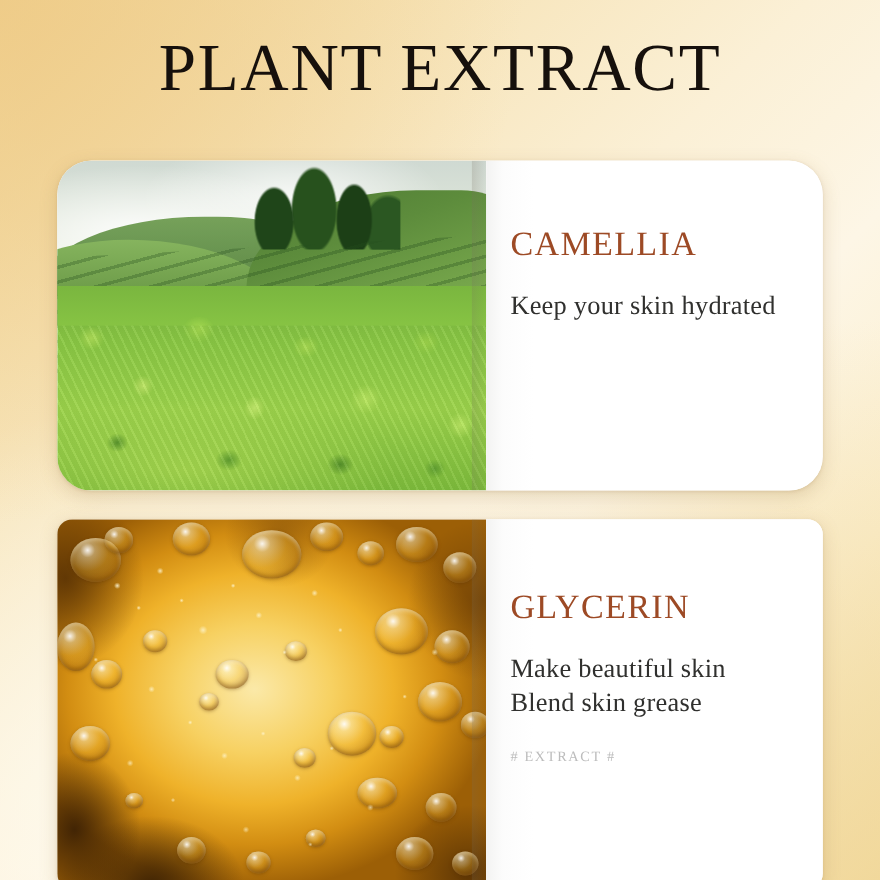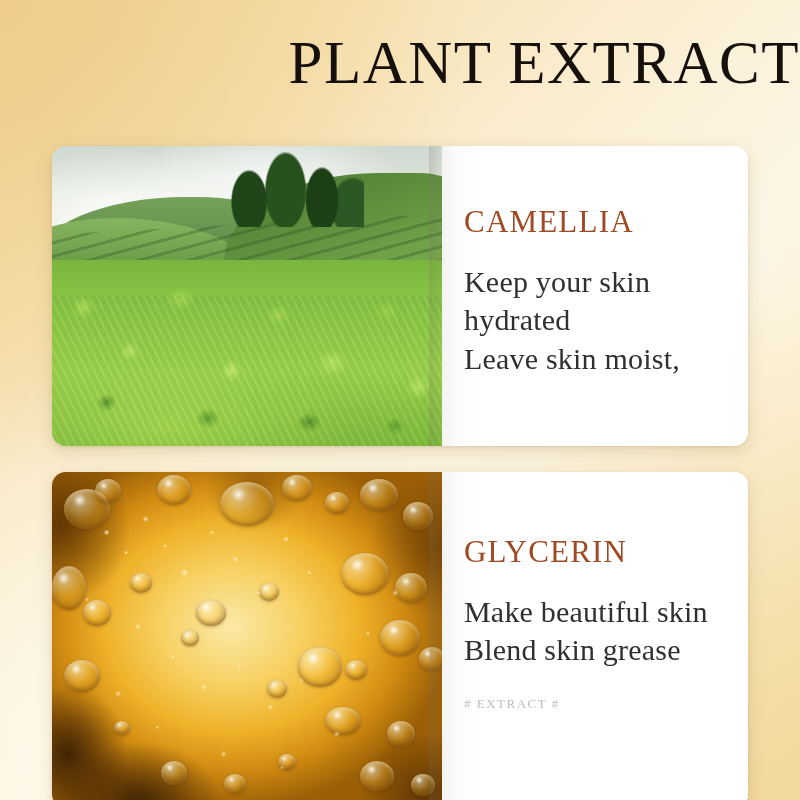--- a/index.html
+++ b/index.html
@@ -29,21 +29,21 @@
     background:
       radial-gradient(circle at 0% 0%, rgba(238,201,132,.75) 0%, rgba(238,201,132,0) 42%),
       radial-gradient(circle at 100% 100%, rgba(240,213,150,.7) 0%, rgba(240,213,150,0) 45%),
       radial-gradient(circle at 18% 92%, rgba(255,252,242,.85) 0%, rgba(255,252,242,0) 38%);
     pointer-events:none;
   }
 
   
   .title-wrap{
     position:absolute; left:0; top:32px; width:800px;
-    text-align:right;
+    text-align:center;
   }
   .title{
     display:inline-block;
     font-family:"Liberation Serif", serif;
     font-size:61px;
     line-height:1;
     color:#16100c;
     letter-spacing:1.5px;
     font-weight:400;
   }
@@ -52,21 +52,21 @@
   .card{
     position:absolute;
     left:52px;
     width:696px;
     display:flex;
     border-radius:14px;
     background:#ffffff;
     overflow:hidden;
     box-shadow:0 5px 16px rgba(150,115,60,.22), 0 1px 3px rgba(150,115,60,.16);
   }
-  #card-camellia{ top:146px; height:300px; }
+  #card-camellia{ top:146px; height:300px;border-radius:31px; }
   #card-glycerin{ top:472px; height:336px; }
 
   .card-media{
     position:relative;
     width:390px;
     flex:0 0 390px;
     overflow:hidden;
   }
   .card-media::after{
     
@@ -87,21 +87,21 @@
   .ingredient-name{
     font-family:"Liberation Serif", serif;
     font-size:31px;
     letter-spacing:1.2px;
     color:#9d4a25;
     line-height:1;
     margin-bottom:26px;
   }
   .benefit-line{
     font-family:"Liberation Serif", serif;
-    font-size:30px;
+    font-size:24px;
     color:#30302e;
     line-height:1.28;
     letter-spacing:.2px;
   }
   .tag{
     margin-top:26px;
     font-family:"Liberation Serif", serif;
     font-size:13px;
     letter-spacing:1.5px;
     color:#bcbcbc;
@@ -263,21 +263,20 @@
         <div class="tea-rows"></div>
         <div class="tea-field"></div>
         <div class="tea-leaves"></div>
         <div class="tea-leaves2"></div>
       </div>
     </div>
 
     <div class="card-body">
       <div class="ingredient-name">CAMELLIA</div>
       <div class="benefit-line">Keep your skin hydrated</div>
-      <div class="benefit-line">Leave skin moist,</div>
     </div>
   </div>
 
   <div class="card" id="card-glycerin">
 
     <div class="card-media">
       <div class="photo">
         <div class="oil-base"></div>
         <div class="oil-dark"></div>
 

